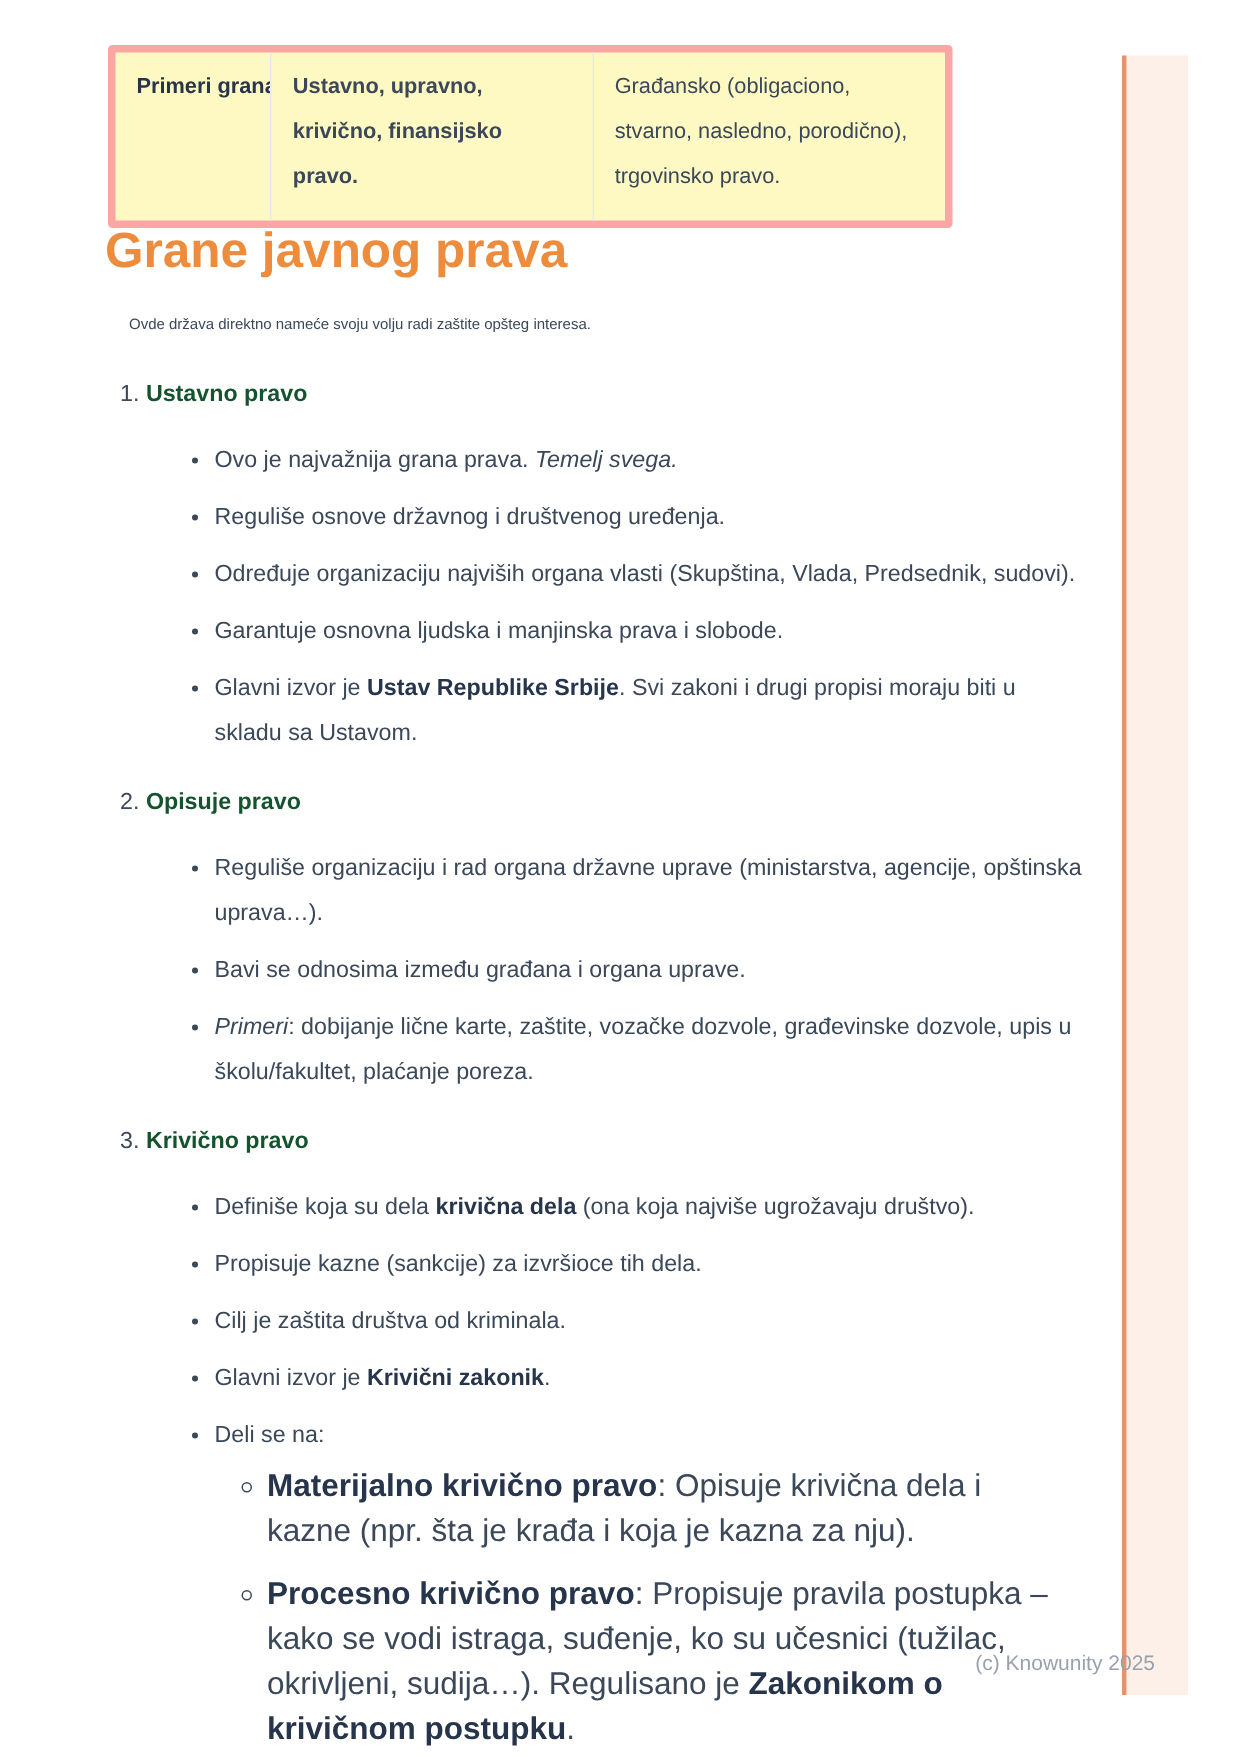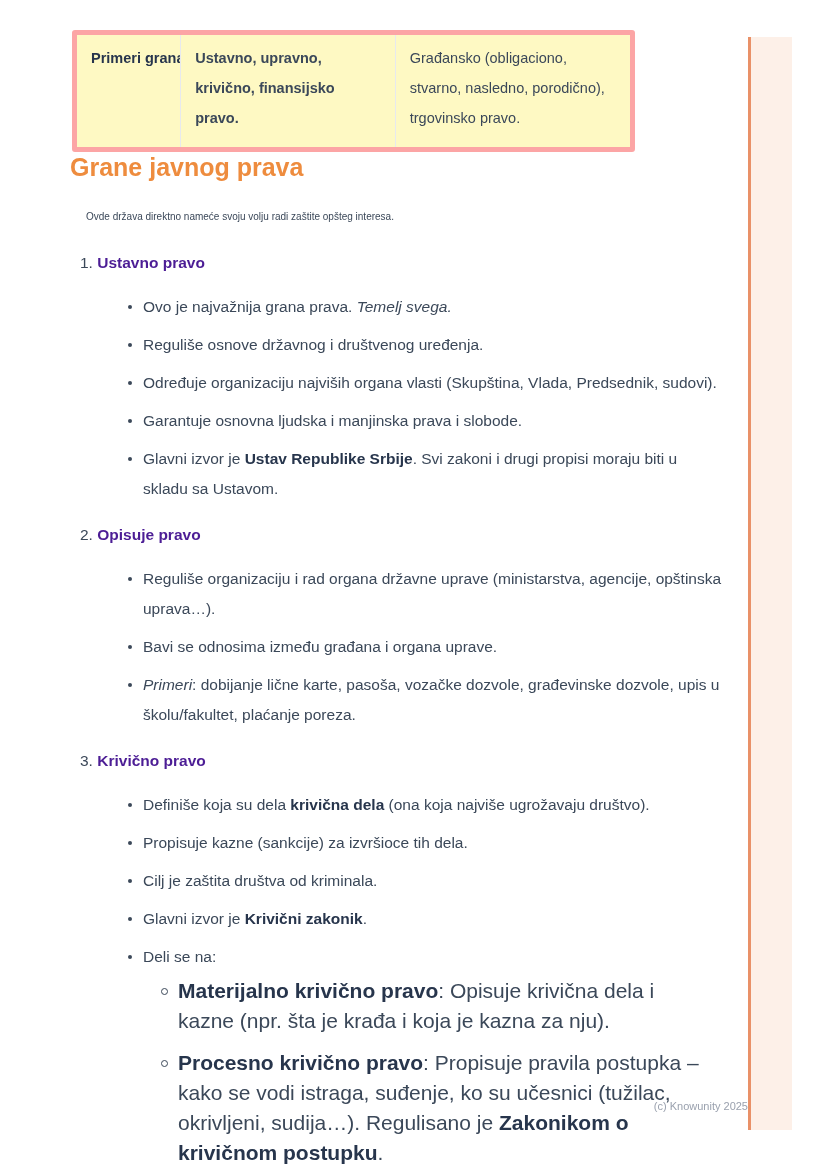--- a/index.html
+++ b/index.html
@@ -40,32 +40,32 @@
   .cmp-table .head {
     width:105px;
     font-weight:bold; color:#27354c;
     white-space:nowrap; overflow:hidden;
   }
   .cmp-table .c2 { width:218px; border-left:1px solid #e7e9ee; padding-right:48px;font-weight:bold; }
   .cmp-table .c3 { width:240px; border-left:1px solid #e7e9ee; }
   
   .content { padding:152px 0 0 70px; }
   .h-orange {
-    margin:0; font-size:25px; line-height:30px;
+    margin:0; font-size:33px; line-height:30px;
     font-weight:bold; color:#ee8c3e;
   }
   .intro {
     margin:20px 0 0 16px;
     font-size:10px; line-height:30px;
   }
   ol.sections { list-style:none; margin:0; padding:0; }
   ol.sections > li { margin-top:16px; }
   .sec-title { font-size:15.5px; line-height:30px; margin-left:10px; }
   .sec-num { font-weight:normal; color:#3b4859; }
-  .sec-name { font-weight:bold; color:#4c1d95; }
+  .sec-name { font-weight:bold; color:#14532d; }
   ul.bullets {
     list-style:none; margin:14px 0 0 0; padding:0 0 0 73px;
   }
   ul.bullets > li {
     position:relative;
     font-size:15.5px; line-height:30px;
     margin-bottom:8px; max-width:582px;
   }
   ul.bullets > li::before {
     content:""; position:absolute; left:-15px; top:13px;
@@ -80,22 +80,22 @@
   }
   ul.subbullets > li::before {
     content:""; position:absolute; left:-17px; top:12px;
     width:5px; height:5px; border-radius:50%;
     border:1.5px solid #3b4859; background:transparent;
   }
   .seg-b { font-weight:bold; color:#27354c; }
   .seg-i { font-style:italic; }
   .h-private { margin-top:24px; }
   .footer {
-    position:absolute; top:1100px; right:80px;
-    font-size:11px; color:#9aa1ae; z-index:2;
+    position:absolute; top:1100px; right:58px;
+    font-size:14px; color:#9aa1ae; z-index:2;
   }
 </style>
 </head>
 <body>
 
 <div class="page">
 
   <div class="stripe-fill"></div>
   <div class="stripe-line"></div>
 
@@ -128,21 +128,21 @@
       </li>
 
       <li>
         <div class="sec-title">
           <span class="sec-num">2.</span>
           <span class="sec-name">Opisuje pravo</span>
         </div>
         <ul class="bullets">
           <li><span>Reguliše organizaciju i rad organa državne uprave (ministarstva, agencije, opštinska uprava…).</span></li>
           <li><span>Bavi se odnosima između građana i organa uprave.</span></li>
-          <li><span class="seg-i">Primeri</span><span>: dobijanje lične karte, pasoša, vozačke dozvole, građevinske dozvole, upis u školu/fakultet, plaćanje poreza.</span></li>
+          <li><span class="seg-i">Primeri</span><span>: dobijanje lične karte, zaštite, vozačke dozvole, građevinske dozvole, upis u školu/fakultet, plaćanje poreza.</span></li>
         </ul>
       </li>
 
       <li>
         <div class="sec-title">
           <span class="sec-num">3.</span>
           <span class="sec-name">Krivično pravo</span>
         </div>
         <ul class="bullets">
           <li><span>Definiše koja su dela </span><span class="seg-b">krivična dela</span><span> (ona koja najviše ugrožavaju društvo).</span></li>

